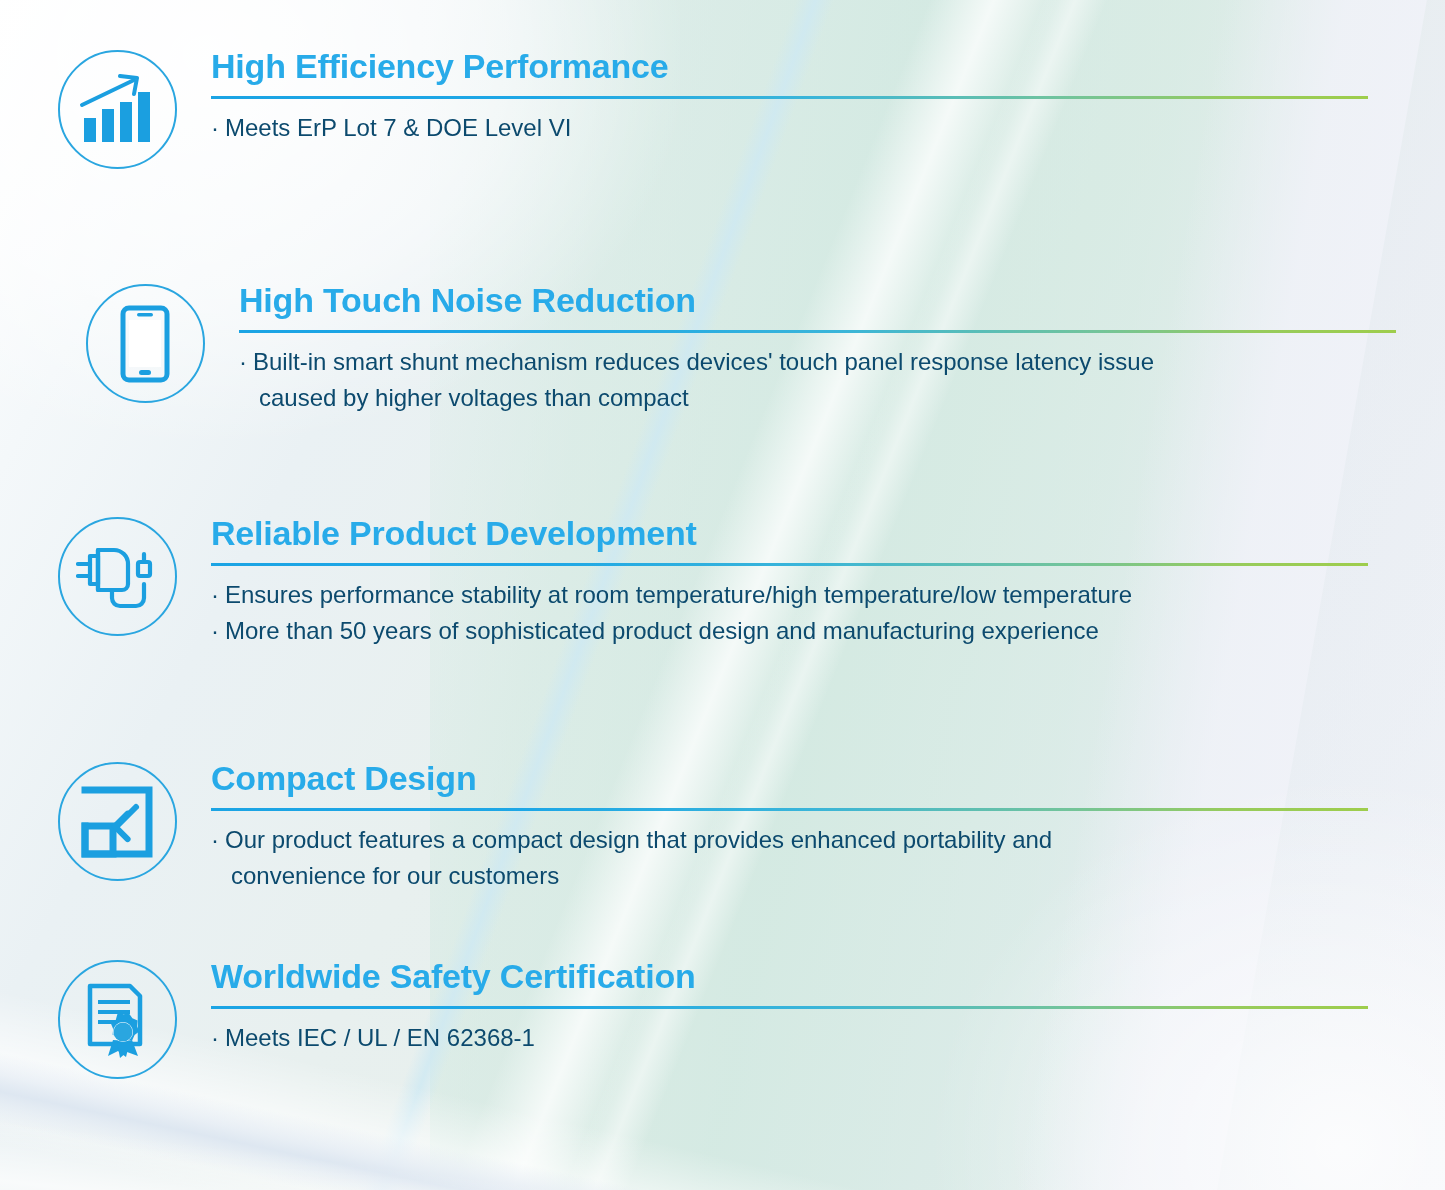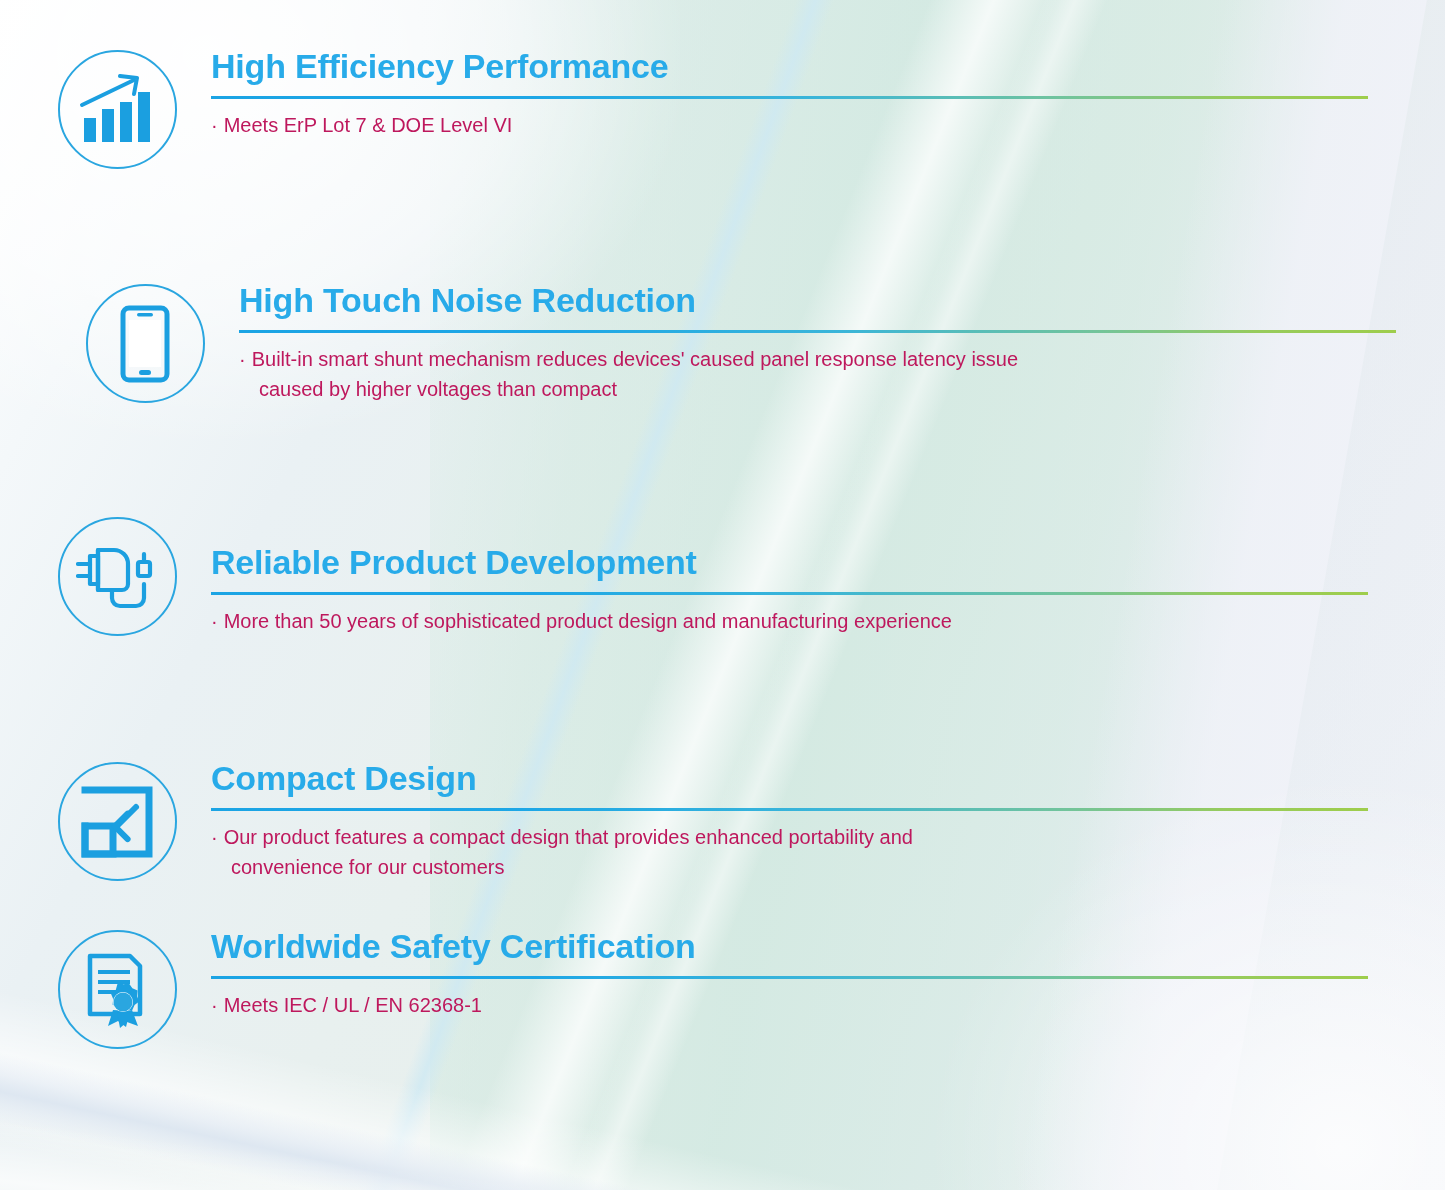--- a/index.html
+++ b/index.html
@@ -148,22 +148,22 @@
       #72c49b 74%,
       #97cb5c 88%,
       #9ecd4c 100%);
   }
 
   .bullets {
     margin-top: 11px;
   }
 
   .bullet {
-    color: #be185d;
-    font-size: 20px;
+    color: #0c4a6e;
+    font-size: 24px;
     line-height: 1.50;
     white-space: nowrap;
   }
   .bullet .dot { letter-spacing: 6px; }
   .bullet .cont { display: block; padding-left: 20px; }
 
   
   .icon-circle svg { display: block; }
 </style>
 </head>
@@ -213,44 +213,45 @@
           <rect x="9" y="15" width="32" height="47" fill="#ffffff" stroke="none"></rect>
           <rect x="17" y="8" width="16" height="3.4" rx="1.7" fill="#1b9fe0"></rect>
           <rect x="19" y="65" width="12" height="5" rx="2.5" fill="#1b9fe0"></rect>
         </svg>
       </div>
     </div>
     <div class="text-col">
       <h2 class="feature-title">High Touch Noise Reduction</h2>
       <div class="divider"></div>
       <div class="bullets">
-        <p class="bullet"><span class="dot">·</span><span>Built-in smart shunt mechanism reduces devices' caused panel response latency issue</span><span class="cont">caused by higher voltages than compact</span></p>
-      </div>
-    </div>
-  </section>
-
-  <section class="feature" style="top:515px;align-items:flex-end;">
+        <p class="bullet"><span class="dot">·</span><span>Built-in smart shunt mechanism reduces devices' touch panel response latency issue</span><span class="cont">caused by higher voltages than compact</span></p>
+      </div>
+    </div>
+  </section>
+
+  <section class="feature" style="top:515px;">
     <div class="icon-wrap">
       <div class="icon-circle">
         <svg width="82" height="74" viewBox="0 0 82 74" fill="none" stroke="#1b9fe0" stroke-width="4.2" stroke-linecap="round" stroke-linejoin="round">
           <path d="M22 10 h16 a14 14 0 0 1 14 14 v20 a6 6 0 0 1 -6 6 h-24 a0 0 0 0 1 0 0 z" fill="none"></path>
           <path d="M22 10 v40"></path>
           <path d="M14 16 h8 v28 h-8 z" fill="none"></path>
           <path d="M2 24 h12"></path>
           <path d="M2 36 h12"></path>
           <path d="M36 50 v8 a8 8 0 0 0 8 8 h16 a8 8 0 0 0 8 -8 v-14" fill="none"></path>
           <rect x="62" y="22" width="12" height="14" rx="2" fill="none"></rect>
           <path d="M68 14 v8"></path>
         </svg>
       </div>
     </div>
     <div class="text-col">
       <h2 class="feature-title">Reliable Product Development</h2>
       <div class="divider"></div>
       <div class="bullets">
+        <p class="bullet"><span class="dot">·</span><span>Ensures performance stability at room temperature/high temperature/low temperature</span></p>
         <p class="bullet"><span class="dot">·</span><span>More than 50 years of sophisticated product  design and manufacturing experience</span></p>
       </div>
     </div>
   </section>
 
   <section class="feature" style="top:748px;margin-top:12px;">
     <div class="icon-wrap">
       <div class="icon-circle">
         <svg width="74" height="74" viewBox="0 0 74 74" fill="none">
           <path d="M5 5 h64 v64 h-64 v-28" stroke="#1b9fe0" stroke-width="7" fill="none" stroke-linecap="square"></path>
@@ -262,21 +263,21 @@
     </div>
     <div class="text-col">
       <h2 class="feature-title">Compact Design</h2>
       <div class="divider"></div>
       <div class="bullets">
         <p class="bullet"><span class="dot">·</span><span>Our product features a compact design that provides enhanced portability and</span><span class="cont">convenience for our customers</span></p>
       </div>
     </div>
   </section>
 
-  <section class="feature" style="top:928px;">
+  <section class="feature" style="top:958px;">
     <div class="icon-wrap">
       <div class="icon-circle">
         <svg width="74" height="76" viewBox="0 0 74 76" fill="none">
           <path d="M10 4 h40 l10 10 v48 h-50 z" stroke="#1b9fe0" stroke-width="4.5" fill="none" stroke-linejoin="round"></path>
           <path d="M18 20 h32" stroke="#1b9fe0" stroke-width="4"></path>
           <path d="M18 30 h32" stroke="#1b9fe0" stroke-width="4"></path>
           <path d="M18 40 h18" stroke="#1b9fe0" stroke-width="4"></path>
           <path d="M33 58 l-5 16 l10 -5 l8 6 l4 -16 z" fill="#1b9fe0"></path>
           <path d="M52 58 l6 16 l-11 -4 l-7 6 l-3 -16 z" fill="#1b9fe0"></path>
           <path d="M44 32 l5.3 2.2 l5.7 -0.6 l3.4 4.6 l5.2 2.4 l-0.6 5.7 l2.2 5.3 l-4.6 3.4 l-2.4 5.2 l-5.7 -0.6 l-5.3 2.2 l-3.4 -4.6 l-5.2 -2.4 l0.6 -5.7 l-2.2 -5.3 l4.6 -3.4 z" transform="translate(-6,-2)" fill="#1b9fe0"></path>

